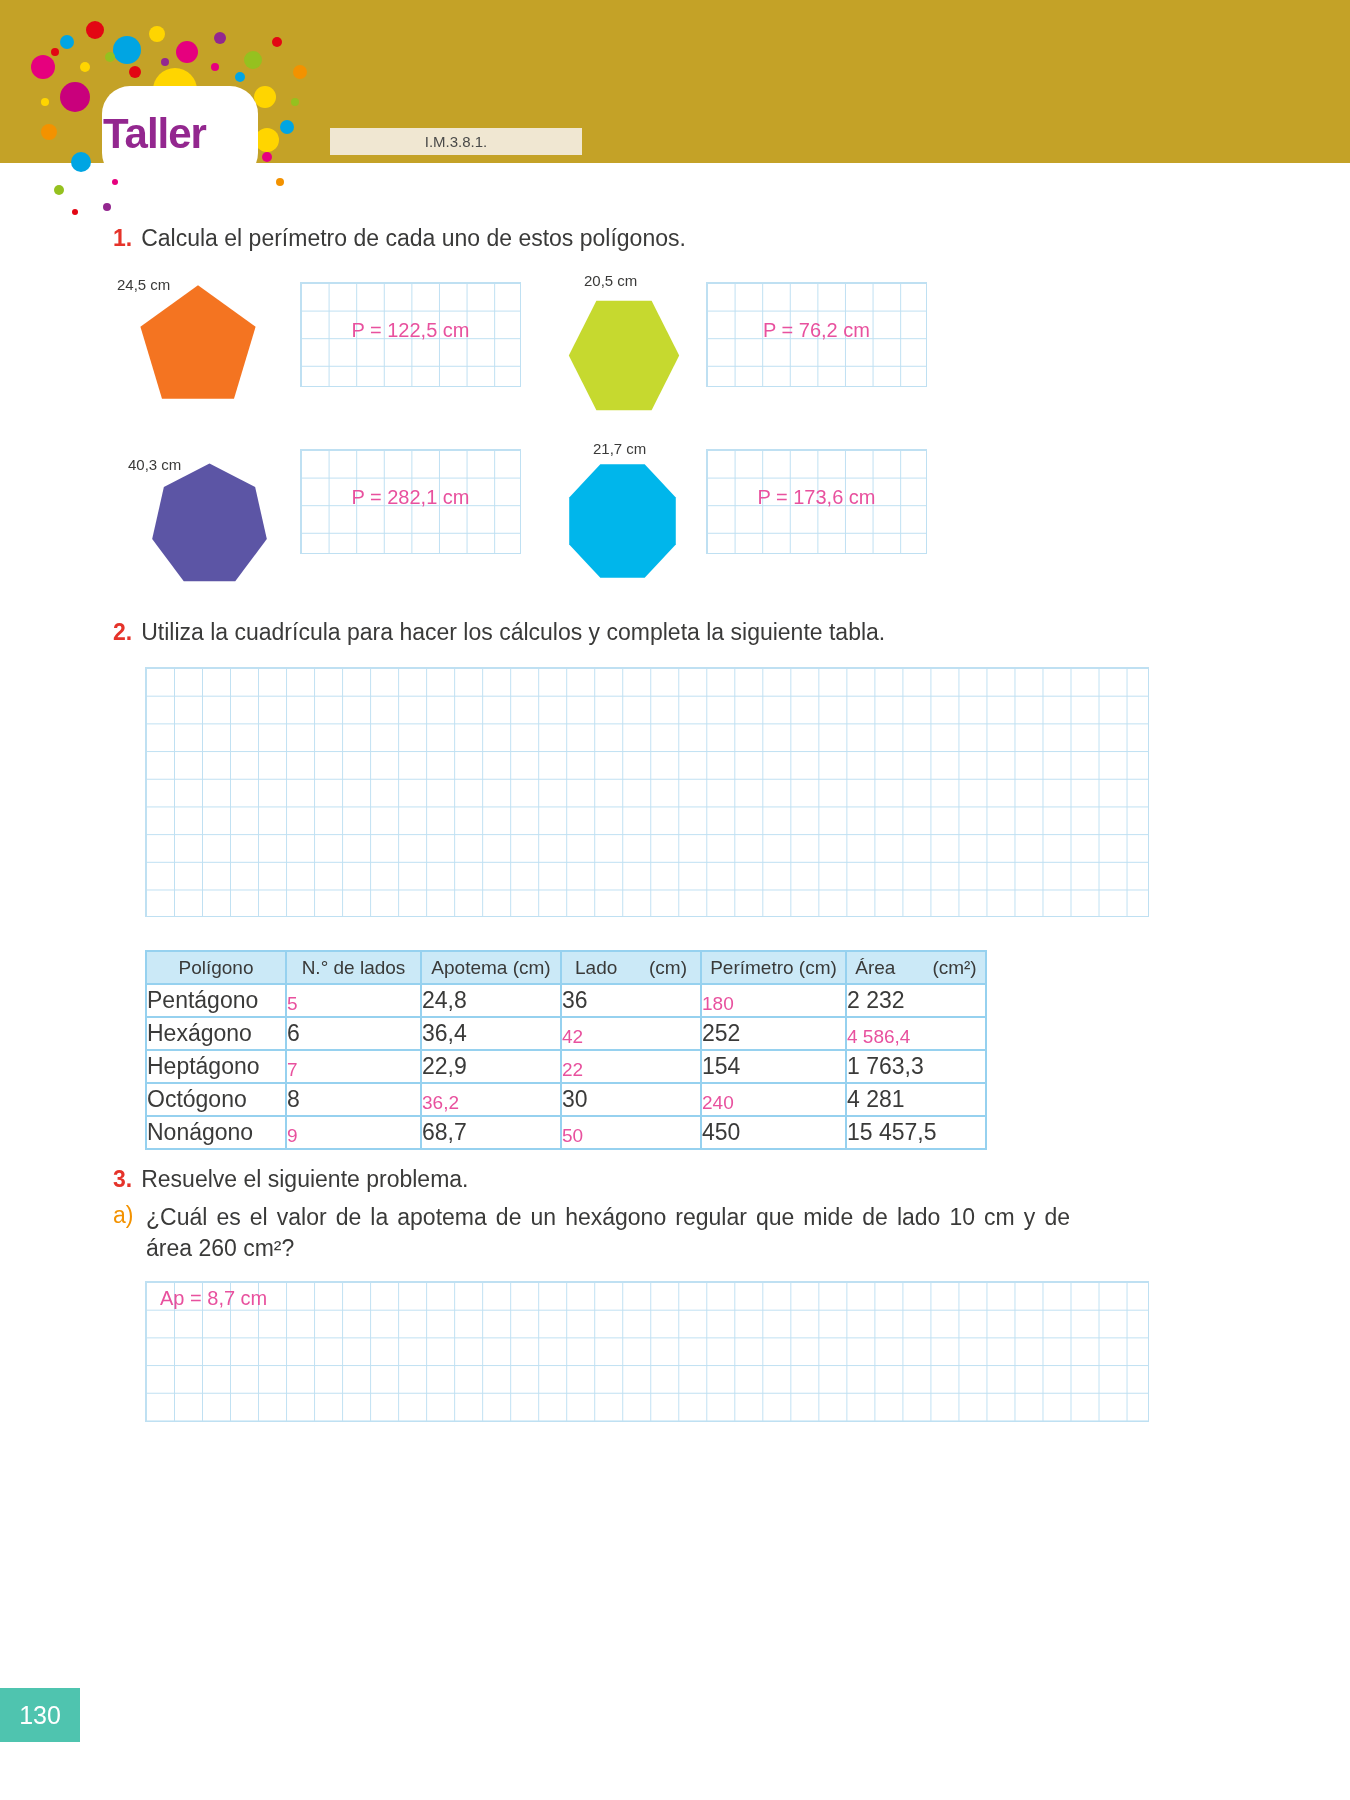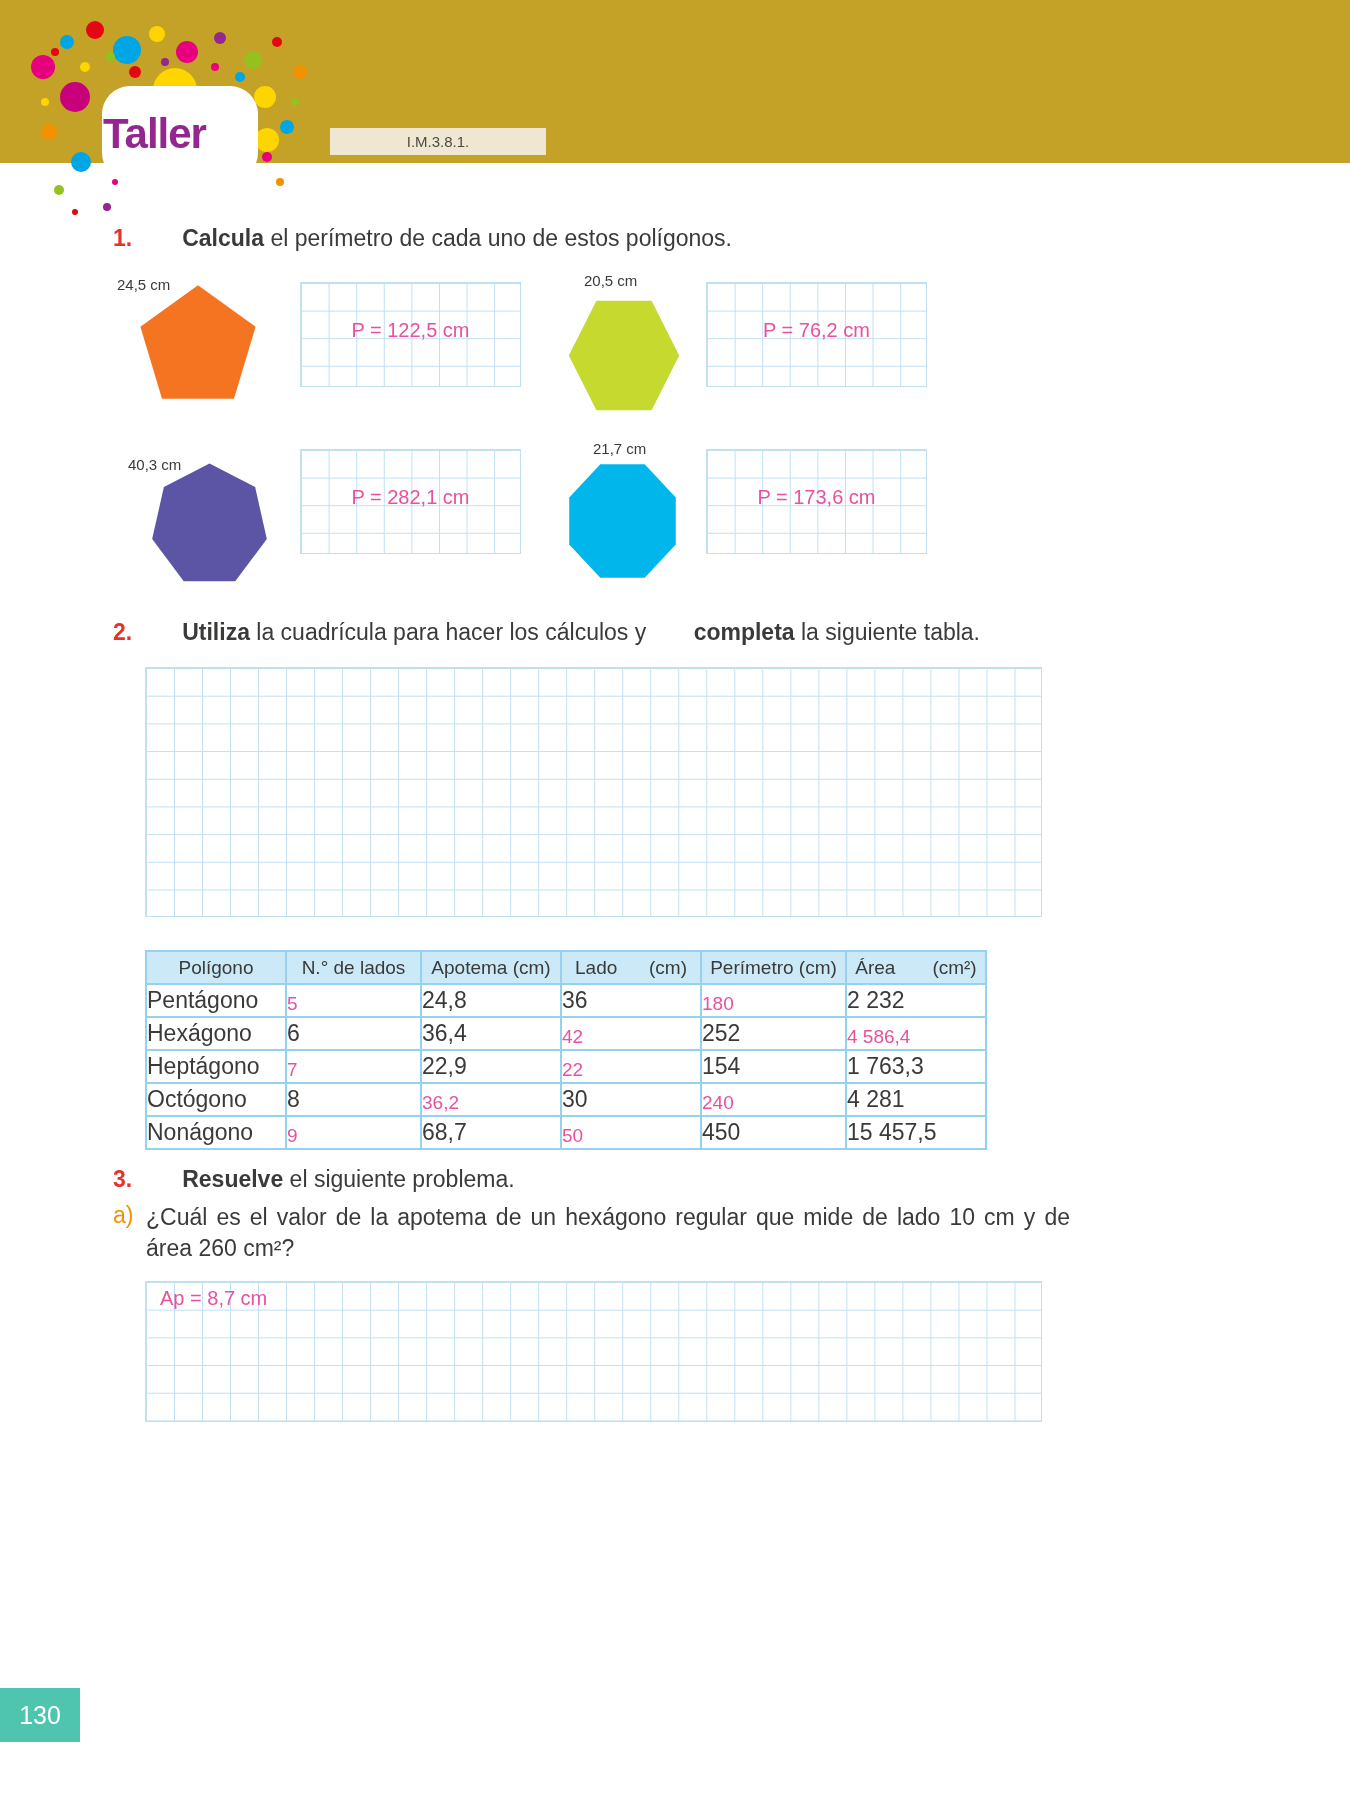--- a/index.html
+++ b/index.html
@@ -5,35 +5,35 @@
   * { margin:0; padding:0; box-sizing:border-box; }
   html,body { background:#ffffff; }
   .page { position:relative; width:1350px; height:1800px; background:#ffffff; overflow:hidden;
           font-family:"Liberation Sans","DejaVu Sans",sans-serif; color:#3A3A39; }
 
   .band { position:absolute; left:0; top:0; width:1350px; height:163px; background:#C4A227; }
   .splatter { position:absolute; left:15px; top:12px; }
   .taller-box { position:absolute; left:102px; top:86px; width:156px; height:95px; background:#ffffff;
                 border-radius:28px; display:flex; align-items:center; padding-left:1px; }
   .taller-title { font-size:42px; font-weight:bold; color:#93278F; letter-spacing:-1px; }
-  .code-tag { position:absolute; left:330px; top:128px; width:216px; height:27px; background:#F0E7D2;
+  .code-tag { position:absolute; left:330px; top:128px; width:252px; height:27px; background:#F0E7D2;
               color:#4A4A49; font-size:15px; display:flex; align-items:center; justify-content:center; }
 
   .ex-head { position:absolute; left:113px; font-size:23px; }
   .ex-num { color:#E5332A; font-weight:bold; margin-right:9px; }
-  .bold { font-weight:bold;margin-left:41px; }
+  .bold { font-weight:normal; }
 
   .side-label { position:absolute; font-size:15px; color:#3A3A39; }
   .poly { position:absolute; }
 
   .grid { position:absolute; border:1px solid #BFE0F2;
           background-image:linear-gradient(to right,#BFE0F2 1px,transparent 1px),
                            linear-gradient(to bottom,#BFE0F2 1px,transparent 1px); }
   .grid-sm { width:221px; height:105px; background-size:27.6px 27.6px; }
-  .grid-lg { left:145px; width:897px; background-size:28.03px 27.7px; }
+  .grid-lg { left:145px; width:1004px; background-size:28.03px 27.7px; }
   .hand { color:#E8519E; }
   .grid .answer { position:absolute; top:36px; left:0; width:100%; text-align:center; font-size:20px; }
   .ap-answer { position:absolute; left:14px; top:5px; font-size:20px; }
 
   .data-table { position:absolute; left:145px; top:950px; border-collapse:collapse; table-layout:fixed; }
   .data-table th, .data-table td { border:2px solid #96D1EF; }
   .data-table th { background:#CBE9F7; font-weight:normal; font-size:19px; height:33px;
                    white-space:pre; color:#3A3A39; }
   .data-table td { height:33px; font-size:23px; background:#ffffff; }
   .data-table td.hand { font-size:19px; padding-top:7px; }

